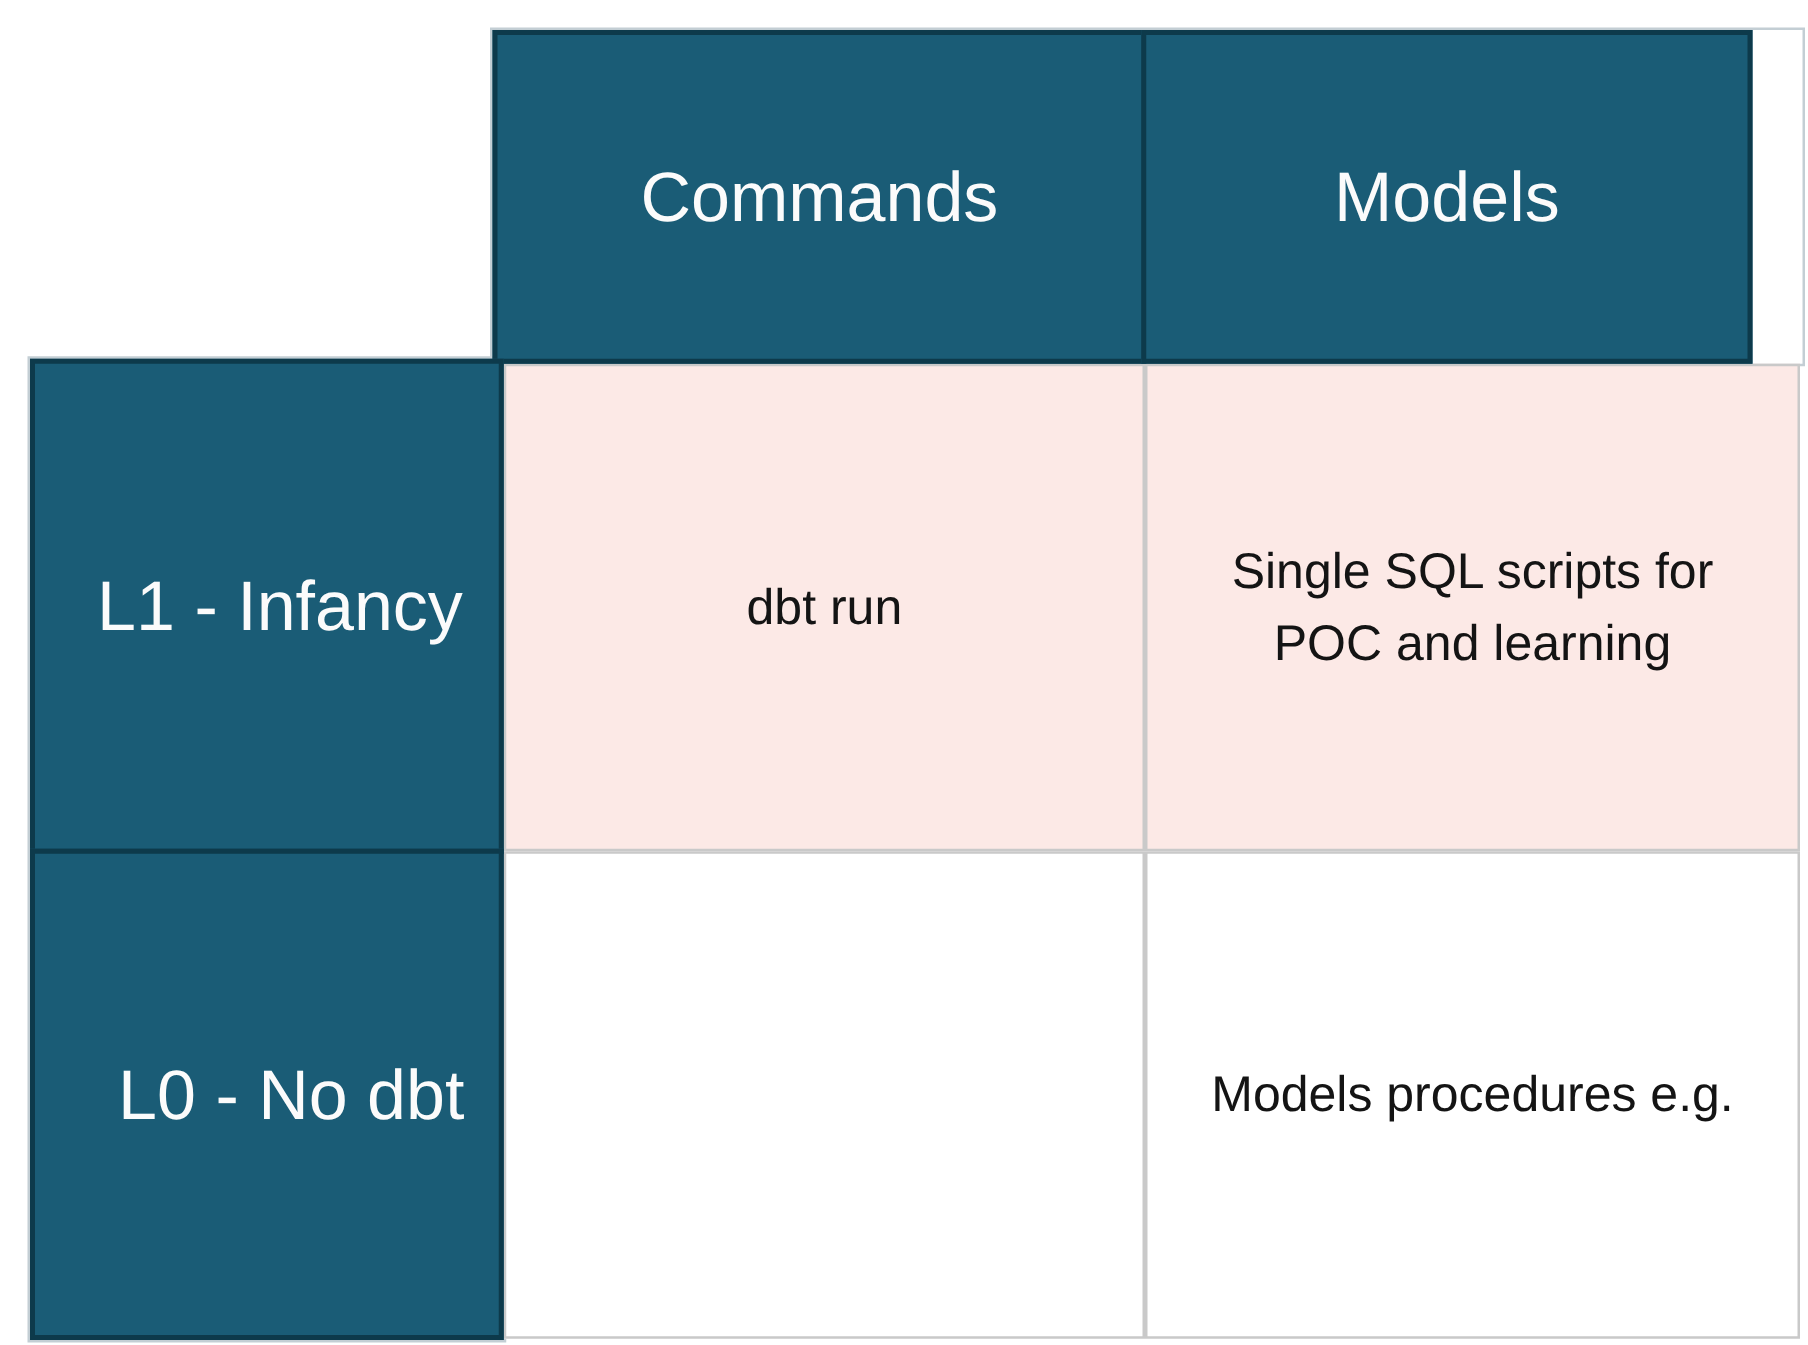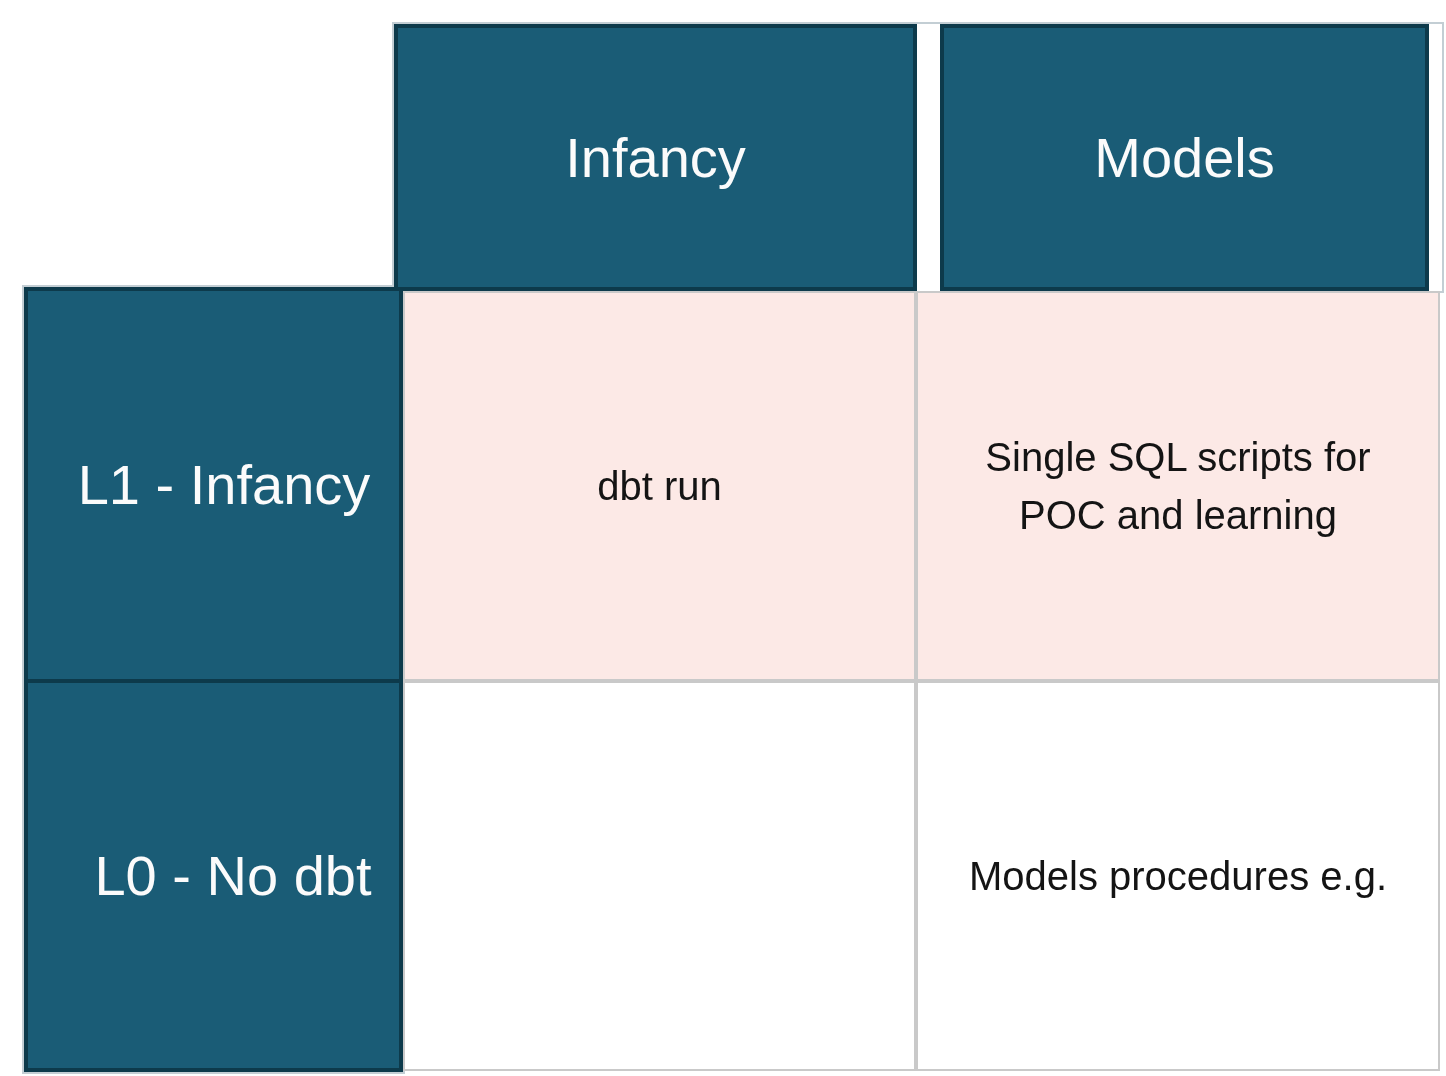--- a/index.html
+++ b/index.html
@@ -54,41 +54,41 @@
     display: flex;
     align-items: center;
     justify-content: center;
     text-align: center;
     color: #fbfbfb;
     font-size: 56px;
     line-height: 1.2;
     white-space: nowrap;
   }
   .head-commands { left: 394px; top: 24px;  width: 523px; height: 267px; }
-  .head-models   { left: 940px; top: 24px;  width: 489px; height: 267px; }
+  .head-models   { left: 913px; top: 24px;  width: 489px; height: 267px; }
   .head-l1       { left: 24px;  top: 287px; width: 379px; height: 396px; padding-left: 21px; }
   .head-l0       { left: 24px;  top: 679px; width: 379px; height: 393px; padding-left: 39px; }
 </style>
 </head>
 <body>
 
 <div class="stage">
 
   <div class="abs outline-strip outline-header"></div>
   <div class="abs outline-strip outline-left"></div>
 
   <div class="abs body-cell cell-pink cell-l1-commands">dbt run</div>
 
   <div class="abs body-cell cell-pink cell-l1-models">Single SQL scripts for POC and learning</div>
 
   <div class="abs body-cell cell-white cell-l0-commands"></div>
 
   <div class="abs body-cell cell-white cell-l0-models">Models procedures e.g.</div>
 
-  <div class="abs head-cell head-commands">Infancy</div>
+  <div class="abs head-cell head-commands">Commands</div>
 
   <div class="abs head-cell head-models">Models</div>
 
   <div class="abs head-cell head-l1">L1 - Infancy</div>
 
   <div class="abs head-cell head-l0">L0 - No dbt</div>
 
 </div>
 
 </body></html>

